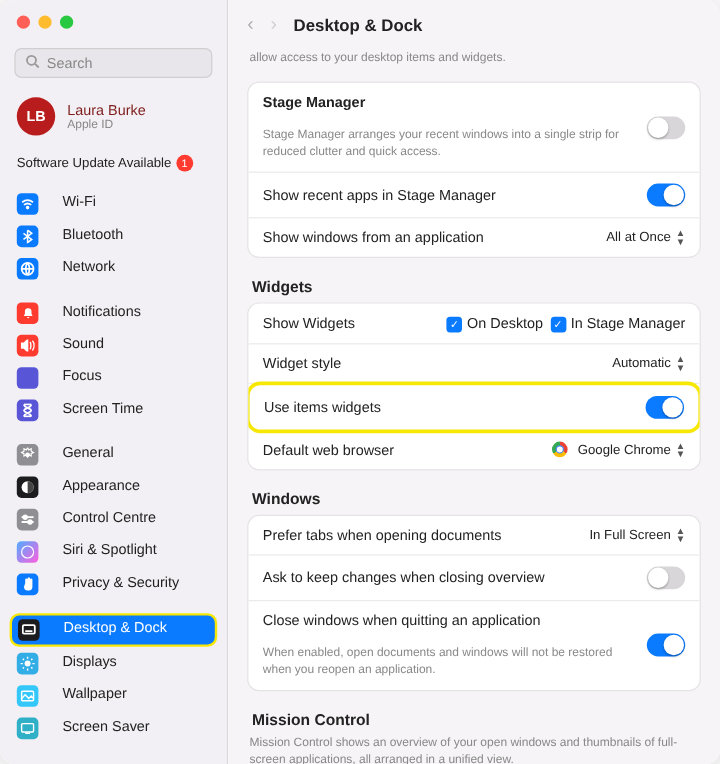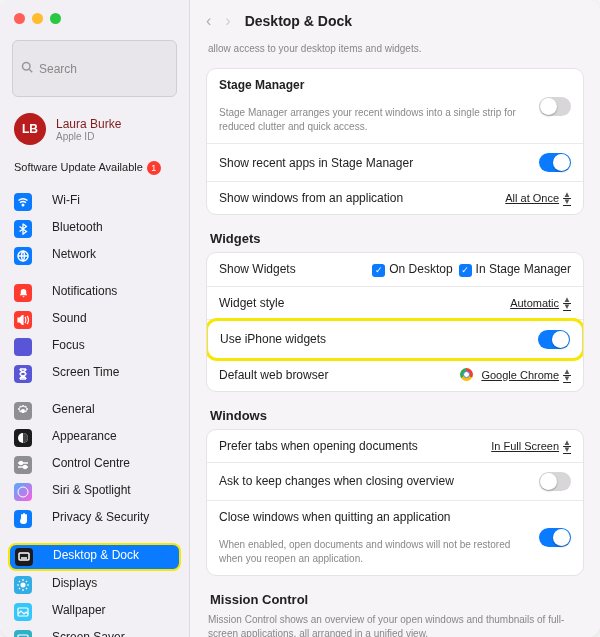--- a/index.html
+++ b/index.html
@@ -6,21 +6,21 @@
 body { width: 600px; height: 637px; background: #fff; overflow: hidden; }
 .window { width: 600px; height: 637px; background: #fff; border-radius: 12px; box-shadow: 0 2px 20px rgba(0,0,0,.2); overflow: hidden; display: flex; flex-direction: column; }
 .titlebar { height: 36px; display: flex; align-items: center; padding-left: 14px; gap: 7px; position: absolute; }
 .dot { width: 11px; height: 11px; border-radius: 50%; }
 .dot.red { background: #ff5f57; }
 .dot.yellow { background: #febc2e; }
 .dot.green { background: #28c840; }
 .main { display: flex; height: 100%; }
 .sidebar { width: 190px; background: #f2f0f4; border-right: 1px solid #dcdadc; padding: 40px 8px 6px; overflow-y: auto; }
 .search { margin: 0 4px 10px; }
-.search-box { width: 100%; display: flex; align-items: center; gap: 6px; background: rgba(0,0,0,.04); border: 1px solid #d0ced0; border-radius: 6px; padding: 20px 8px; font-size: 12px; color: #888; }
+.search-box { width: 100%; display: flex; align-items: center; gap: 6px; background: rgba(0,0,0,.04); border: 1px solid #d0ced0; border-radius: 6px; padding: 4px 8px; font-size: 12px; color: #888; }
 .user-row { display: flex; align-items: center; gap: 10px; padding: 6px 6px 12px; }
 .avatar { width: 32px; height: 32px; border-radius: 50%; background: #b91c1c; color: #fff; display: flex; align-items: center; justify-content: center; font-size: 12px; font-weight: 600; }
 .user-name { font-size: 12px; color: #7f1d1d; }
 .user-sub { font-size: 10px; color: #888; }
 .update-row { display: flex; align-items: baseline; justify-content: flex-start; padding: 4px 6px 14px; font-size: 11px; color: #222; gap: 4px; }
 .badge { width: 14px; height: 14px; border-radius: 50%; background: #ff3b30; color: #fff; font-size: 9px; display: inline-flex; align-items: center; justify-content: center; }
 .side-item { display: flex; gap: 20px; padding: 4px 6px; border-radius: 6px; font-size: 12px; color: #222; margin-bottom: 1px; }
 .side-item.selected { background: #0a7aff; color: #fff; border: 2px solid #f7e704; border-radius: 8px; padding: 3px 5px; }
 .side-group-gap { height: 10px; }
 .side-icon { width: 18px; height: 18px; border-radius: 4px; display: flex; align-items: center; justify-content: center; color: #fff; font-size: 11px; flex-shrink: 0; }
@@ -34,21 +34,21 @@
 .row { display: flex; align-items: center; justify-content: space-between; padding: 9px 12px; border-bottom: 1px solid #ebe9eb; font-size: 12px; color: #222; }
 .row:last-child { border-bottom: none; }
 .row-desc { font-size: 10px; color: #8a888a; line-height: 1.4; margin-top: 14px; }
 .row-left { flex: 1; padding-right: 10px; }
 .section-title { font-size: 13px; font-weight: 700; color: #222; padding: 2px 4px 6px; }
 .toggle { width: 32px; height: 19px; border-radius: 10px; background: #d8d6d8; position: relative; flex-shrink: 0; }
 .toggle.on { background: #0a7aff; }
 .knob { width: 17px; height: 17px; border-radius: 50%; background: #fff; position: absolute; top: 1px; left: 1px; box-shadow: 0 1px 2px rgba(0,0,0,.3); }
 .toggle.on .knob { left: auto; right: 1px; }
 .checkbox { width: 13px; height: 13px; border-radius: 3px; background: #0a7aff; color: #fff; display: inline-flex; align-items: center; justify-content: center; font-size: 9px; margin-right: 4px; }
-.popup { font-size: 11px; color: #222; display: flex; align-items: center; gap: 4px; text-decoration: underline; }
+.popup { font-size: 11px; color: #222; display: flex; align-items: center; gap: 4px; }
 .popup .arrows { font-size: 8px; line-height: 7px; color: #555; }
 .row.highlight { border: 3px solid #f7e704; border-radius: 12px; margin: -2px; position: relative; z-index: 2; }
 .chrome-dot { width: 13px; height: 13px; border-radius: 50%; background: conic-gradient(#ea4335 0 33%, #fbbc05 33% 66%, #34a853 66% 100%); position: relative; margin-right: 4px; }
 .chrome-dot::after { content: ""; position: absolute; inset: 3px; border-radius: 50%; background: #fff; border: 1px solid #4285f4; }
 .row .inline-right { display: flex; align-items: center; gap: 6px; }
 .svg-icon { width: 12px; height: 12px; }
 </style>
 </head>
 <body>
 
@@ -284,21 +284,21 @@
             </div>
           </div>
           <div class="row">
             <span>Widget style</span>
             <div class="popup">
                 <span>Automatic</span>
                 <span class="arrows">▲<br>▼</span>
               </div>
           </div>
           <div class="row highlight">
-            <span>Use iPhone widgets</span>
+            <span>Use items widgets</span>
             <div class="toggle on">
                 <div class="knob"></div>
               </div>
           </div>
           <div class="row">
             <span>Default web browser</span>
             <div class="popup">
                 <span class="chrome-dot"></span>
                 <span>Google Chrome</span>
                 <span class="arrows">▲<br>▼</span>

